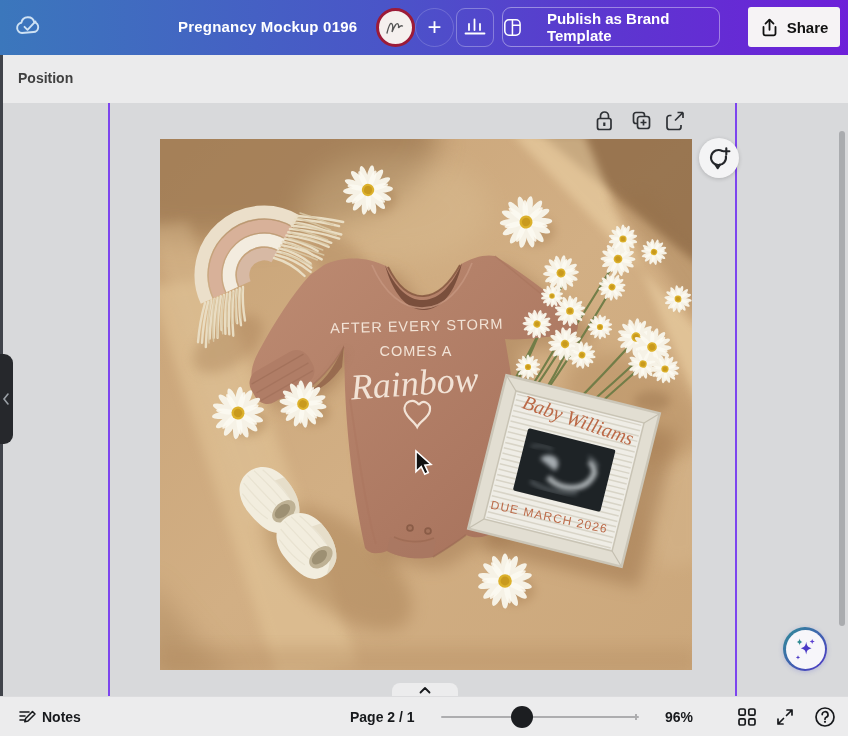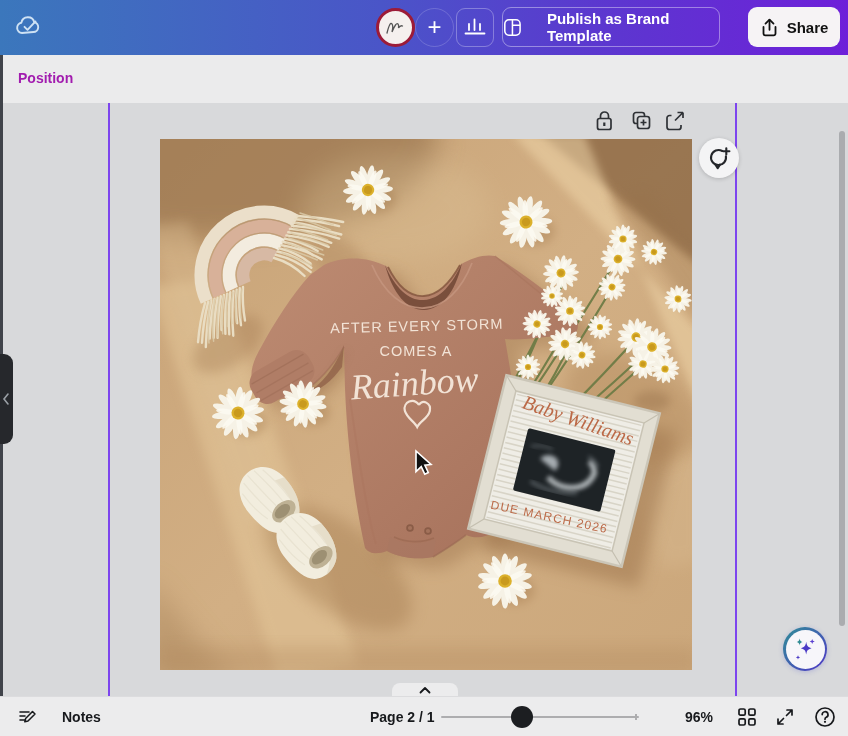--- a/index.html
+++ b/index.html
@@ -9,54 +9,55 @@
   .title { position:absolute; left:178px; top:18px; color:#fff; font-size:15px; font-weight:700; letter-spacing:.2px; }
   .avatar { position:absolute; left:376px; top:8px; width:39px; height:39px; border-radius:50%;
     background:#f5f0ee; border:3px solid #9c1b38; }
   .pluscirc { position:absolute; left:415px; top:8px; width:39px; height:39px; border-radius:50%;
     border:1.5px solid rgba(255,255,255,.18); color:#fff; font-size:24px; font-weight:400; text-align:center; line-height:35px; }
   .chartbtn { position:absolute; left:456px; top:8px; width:38px; height:39px; border-radius:9px;
     border:1.5px solid rgba(255,255,255,.3); }
   .pubbtn { position:absolute; left:502px; top:7px; width:218px; height:40px; border-radius:9px;
     border:1.5px solid rgba(255,255,255,.4); color:#fff; font-size:15px; font-weight:600;
     display:flex; align-items:center; justify-content:center; gap:25px; }
-  .sharebtn { position:absolute; left:748px; top:7px; width:92px; height:40px; border-radius:9px;
+  .sharebtn { position:absolute; left:748px; top:7px; width:92px; height:40px; border-radius:3px;
     background:#f6f3f5; color:#111; font-size:15px; font-weight:700;
     display:flex; align-items:center; justify-content:center; gap:8px; }
   .toolbar { position:absolute; left:0; top:55px; width:848px; height:48px; background:#ebebec; }
-  .postext { position:absolute; left:18px; top:15px; color:#a21caf; font-size:14px; font-weight:700; }
+  .postext { position:absolute; left:18px; top:15px; color:#404040; font-size:14px; font-weight:700; }
   .canvas { position:absolute; left:0; top:103px; width:848px; height:593px; background:#d8d9db; }
   .leftstrip { position:absolute; left:0; top:55px; width:3px; height:641px; background:#40434a; }
   .lefttab { position:absolute; left:0; top:354px; width:13px; height:90px; background:#26282c;
     border-radius:0 9px 9px 0; }
   .lefttab svg { position:absolute; left:1px; top:38px; }
   .vguide { position:absolute; top:103px; width:2px; height:593px; background:#7d45ee; }
   .photo { position:absolute; left:160px; top:139px; width:532px; height:531px; }
   .selicons { position:absolute; top:110px; }
   .commentbtn { position:absolute; left:699px; top:138px; width:40px; height:40px; border-radius:50%;
     background:#f4f4f5; box-shadow:0 1px 4px rgba(0,0,0,.18); display:flex; align-items:center; justify-content:center; }
   .sparklebtn { position:absolute; left:783px; top:627px; width:44px; height:44px; border-radius:50%;
     background:linear-gradient(135deg,#2f8f96,#4f35c8); box-shadow:0 1px 5px rgba(70,80,200,.25);
     display:flex; align-items:center; justify-content:center; }
   .sparkleinner { width:39px; height:39px; border-radius:50%; background:#f7f6fa;
     display:flex; align-items:center; justify-content:center; }
   .scrollbar { position:absolute; left:839px; top:131px; width:6px; height:495px; background:#aaacaf; border-radius:3px; }
   .notch { position:absolute; left:392px; top:683px; width:66px; height:20px; background:#ececed;
     border-radius:8px 8px 0 0; }
   .bottombar { position:absolute; left:0; top:696px; width:848px; height:40px; background:#ececed;
     border-top:1px solid #dcdcde; }
-  .bb { position:absolute; color:#17191c; font-size:14px; font-weight:600; top:12px;margin-left:20px; }
+  .bb { position:absolute; color:#17191c; font-size:14px; font-weight:600; top:12px; }
 </style>
 </head>
 <body>
 <div class="topbar">
   <svg width="26" height="26" viewBox="0 0 26 26" style="position:absolute;left:15px;top:14px">
     <path d="M7 19 a5.2 5.2 0 0 1 -.6 -10.3 a6.6 6.6 0 0 1 12.9 -.4 a4.9 4.9 0 0 1 -.9 9.7 z" fill="none" stroke="#cfe2f4" stroke-width="1.9" stroke-linejoin="round"></path>
     <path d="M9.5 12.8 l3 3 l8-8.4" fill="none" stroke="#cfe2f4" stroke-width="1.9" stroke-linecap="round" stroke-linejoin="round"></path>
   </svg>
+  <div class="title">Pregnancy Mockup 0196</div>
   <div class="avatar">
     <svg width="33" height="33" viewBox="0 0 33 33">
       <path d="M8 22 q3-12 5-9 q1.5 2 0 8 q4-10 6-8 q1 1 .5 4 q2-3 4-2" fill="none" stroke="#555" stroke-width="1.3" stroke-linecap="round"></path>
     </svg>
   </div>
   <div class="pluscirc">+</div>
   <div class="chartbtn">
     <svg width="22" height="22" viewBox="0 0 22 22" style="position:absolute;left:7px;top:8px">
       <path d="M5 13 v-6 M10.5 13 V2.5 M16 13 V7 M1.5 16.5 h19" stroke="#fff" stroke-width="1.8" fill="none" stroke-linecap="round"></path>
     </svg>

